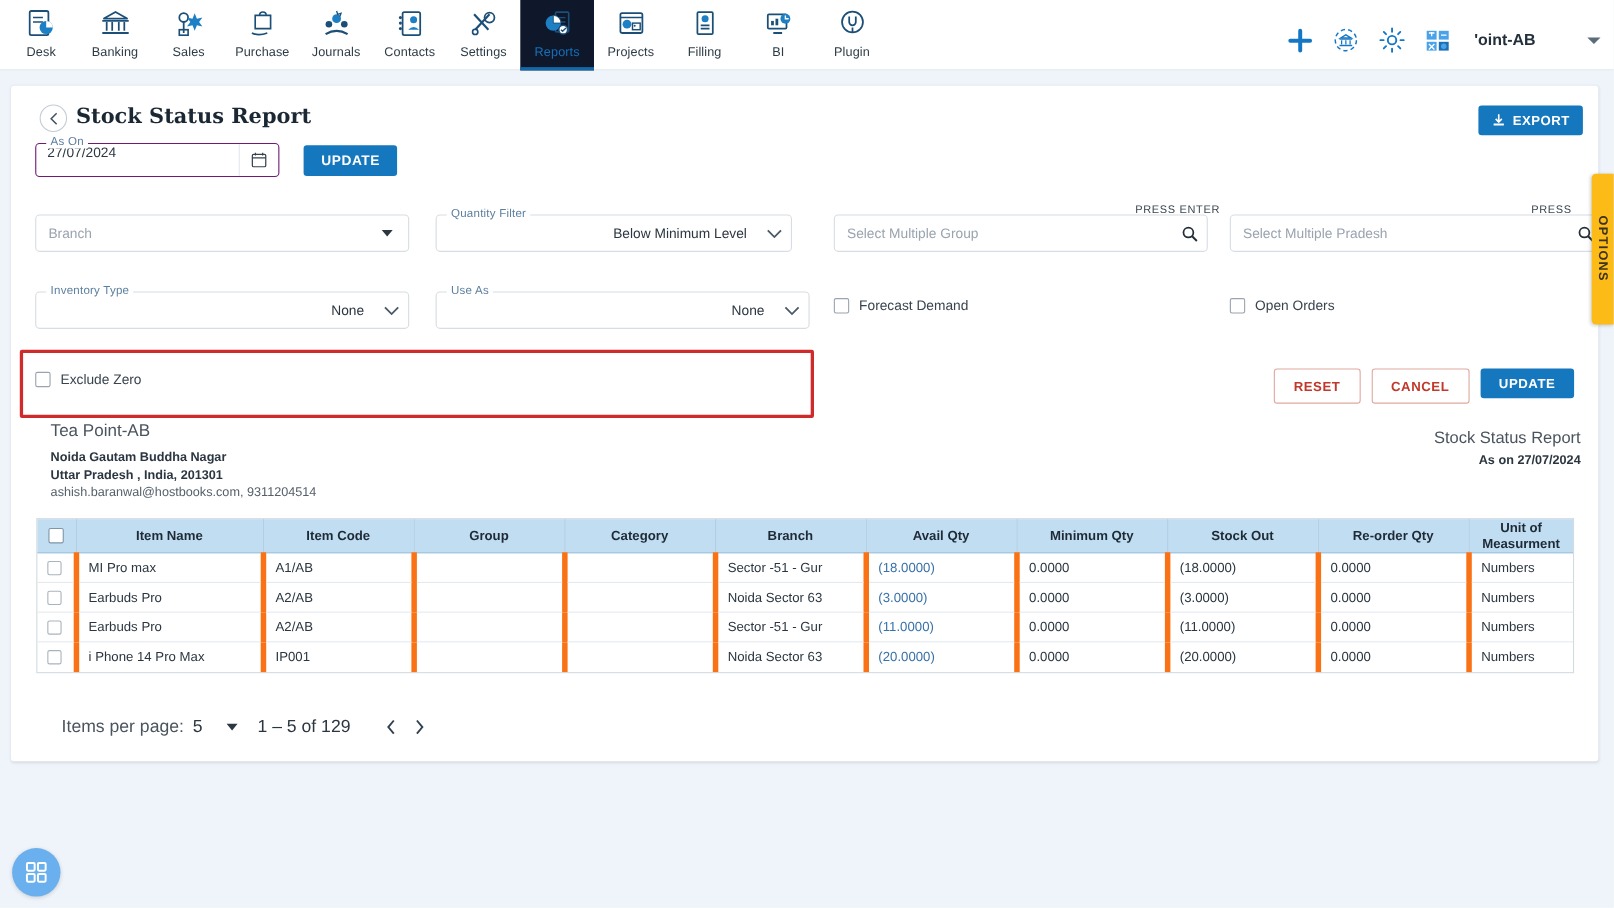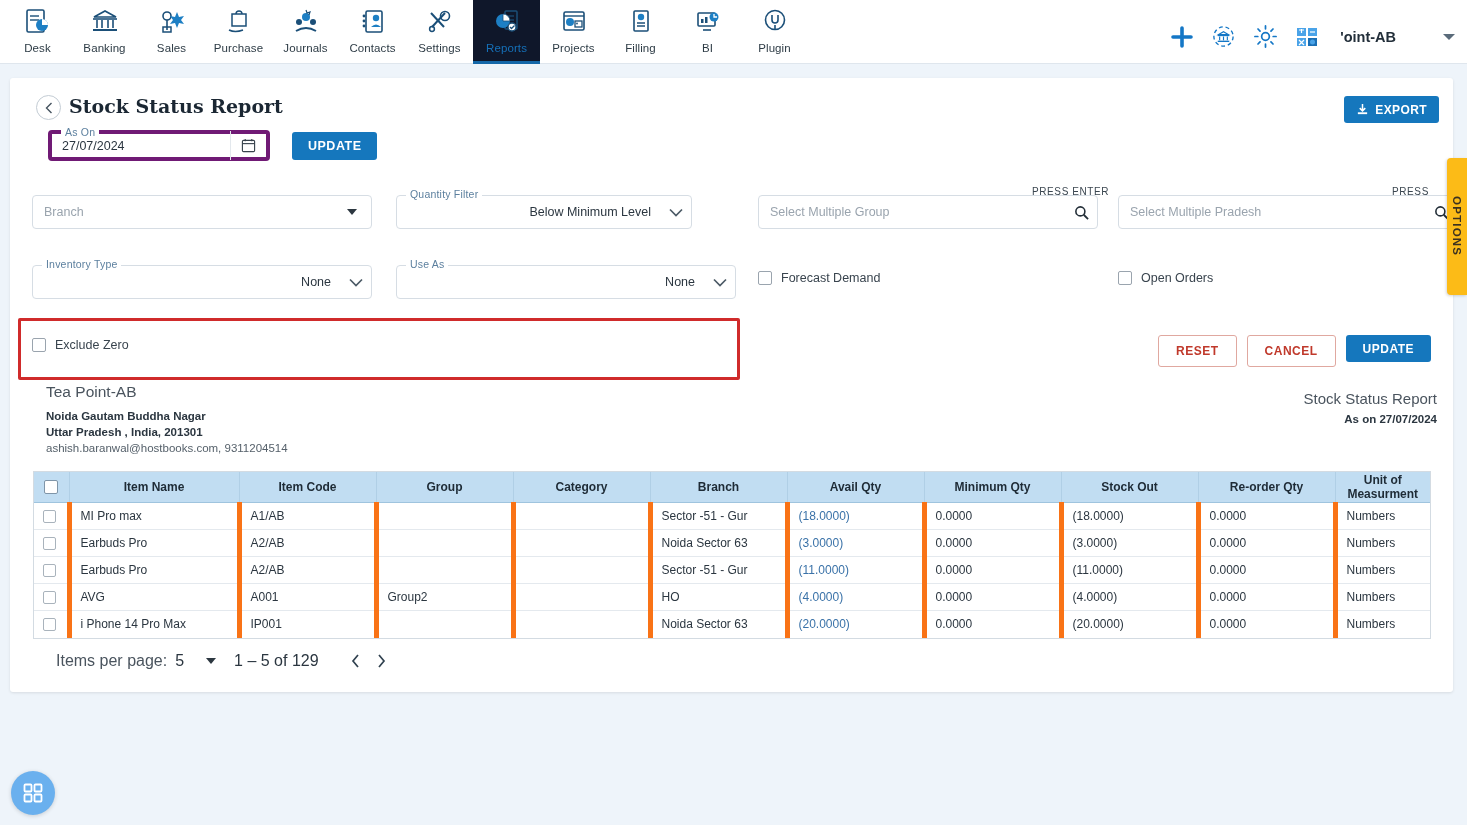--- a/index.html
+++ b/index.html
@@ -100,23 +100,23 @@
     font-size: 12px; font-weight: bold; letter-spacing: 0.4px;
     display: flex; align-items: center; gap: 6px;
     cursor: pointer;
     font-family: "Liberation Sans", sans-serif;
   }
 
   
   .ason-row { position: absolute; left: 22px; top: 52px; display: flex; align-items: center; gap: 22px; }
   .field-outline {
     position: relative;
-    border: 4px solid #701a75; border-radius: 4px;
+    border: 1px solid #701a75; border-radius: 4px;
     background: #fff; height: 31px;
-    display: flex; align-items: center; margin-left: 16px;
+    display: flex; align-items: flex-start;
   }
   .float-label {
     position: absolute; top: -8px; left: 9px;
     background: #fff; padding: 0 4px;
     font-size: 10.5px; color: #5b7f9e;
     letter-spacing: 0.2px;
   }
   .ason-field { width: 222px; }
   .ason-value {
     padding-left: 10px; font-size: 12.5px; color: #2b3640; flex: 1;
@@ -532,21 +532,21 @@
   </div>
 
   <div class="filters">
 
     <div class="frow">
       <div class="fld" style="left:22px; top:7px; width:340px;">
         <span class="ph">Branch</span>
         <span class="tri"></span>
       </div>
 
-      <div class="fld" style="left:386px; top:7px; width:296px;">
+      <div class="fld" style="left:386px; top:7px; width:324px;">
         <span class="float-label">Quantity Filter</span>
         <span class="val">Below Minimum Level</span>
         <span class="chev">
           <svg width="14" height="9" viewBox="0 0 14 9">
               <path d="M1 1.5 L7 7.5 L13 1.5" fill="none" stroke="#4c5a66" stroke-width="1.7"></path>
             </svg>
         </span>
       </div>
 
       <span class="press-enter" style="left:1022px; top:-2px;">PRESS ENTER</span>
@@ -697,33 +697,20 @@
           <td></td>
           <td>Sector -51 - Gur</td>
           <td class="link">(11.0000)</td>
           <td>0.0000</td>
           <td>(11.0000)</td>
           <td>0.0000</td>
           <td>Numbers</td>
         </tr>
         <tr>
           <td class="c-check"><span class="cellchk"></span></td>
-          <td>AVG</td>
-          <td>A001</td>
-          <td>Group2</td>
-          <td></td>
-          <td>HO</td>
-          <td class="link">(4.0000)</td>
-          <td>0.0000</td>
-          <td>(4.0000)</td>
-          <td>0.0000</td>
-          <td>Numbers</td>
-        </tr>
-        <tr>
-          <td class="c-check"><span class="cellchk"></span></td>
           <td>i Phone 14 Pro Max</td>
           <td>IP001</td>
           <td></td>
           <td></td>
           <td>Noida Sector 63</td>
           <td class="link">(20.0000)</td>
           <td>0.0000</td>
           <td>(20.0000)</td>
           <td>0.0000</td>
           <td>Numbers</td>

